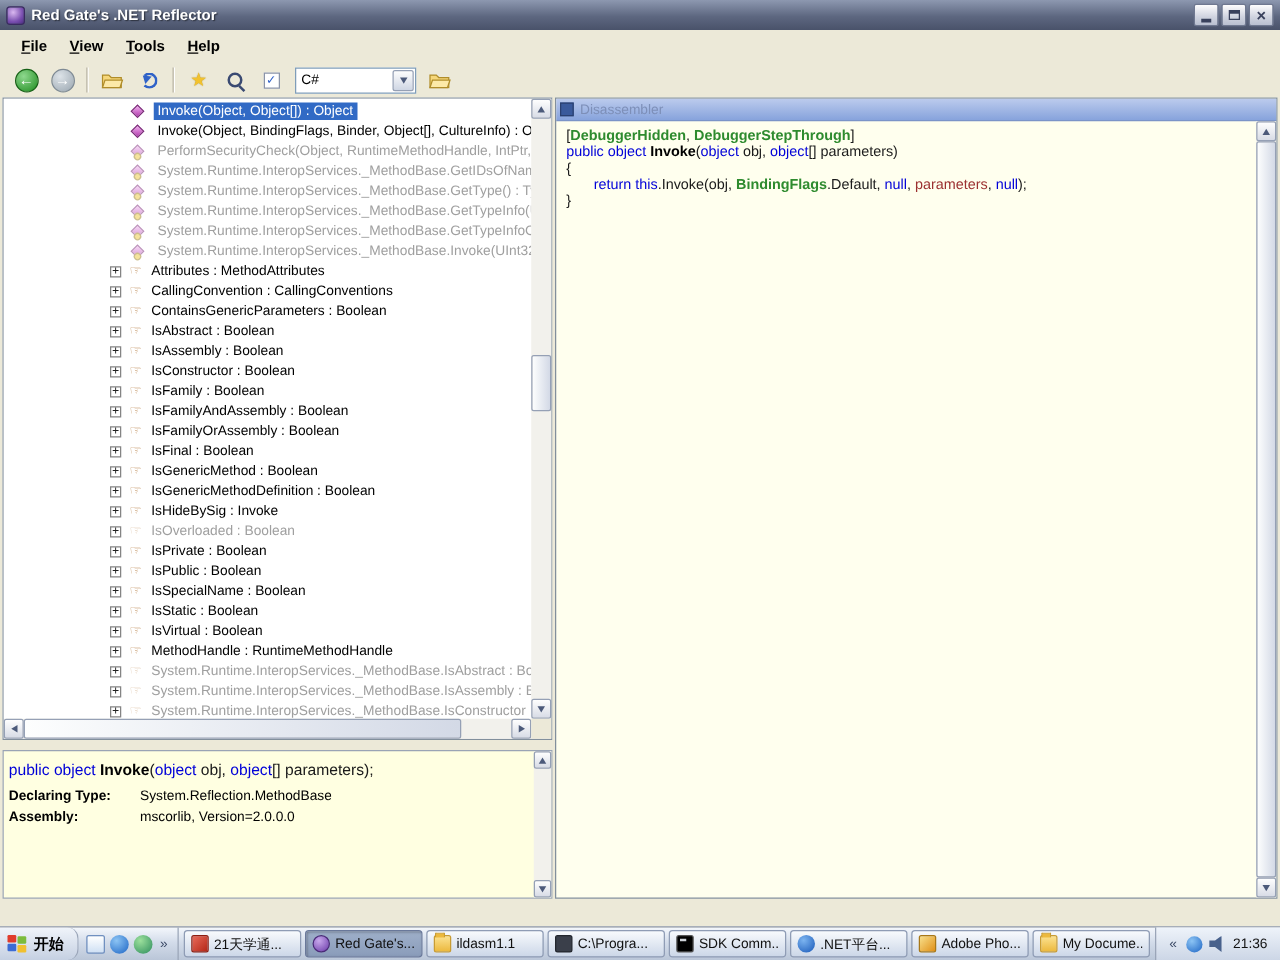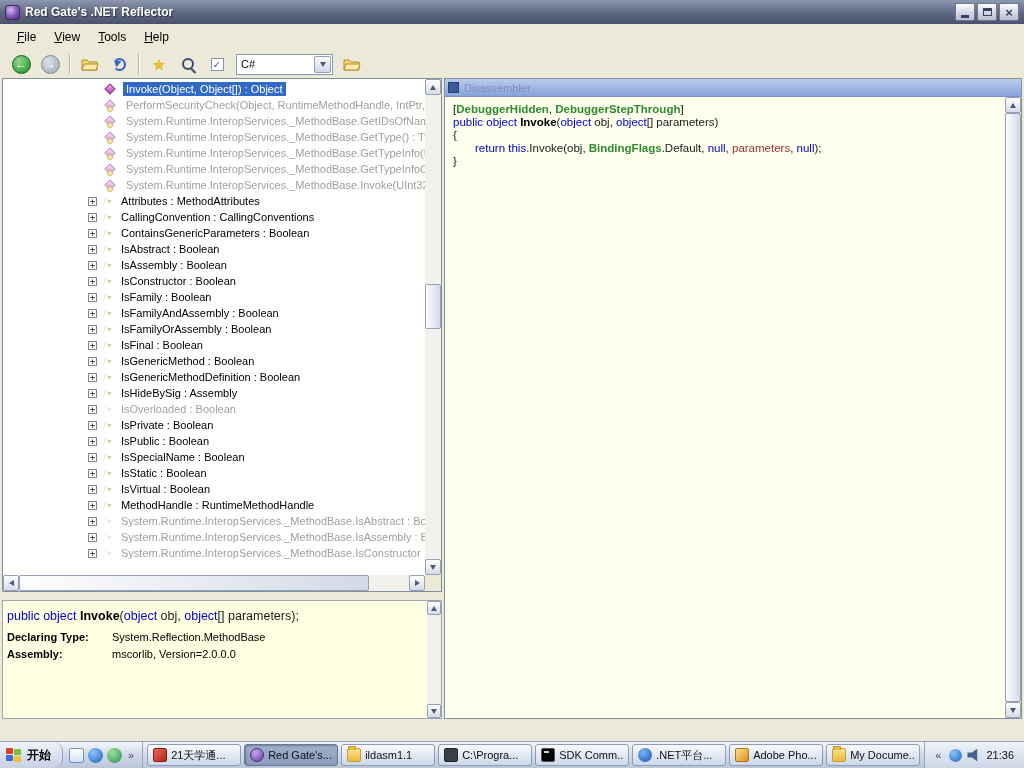--- a/index.html
+++ b/index.html
@@ -11,21 +11,21 @@
   .window{position:absolute;left:0;top:0;width:1024px;height:741px;background:#ece9d8;}
   .titlebar{position:absolute;left:0;top:0;right:0;height:24px;background:linear-gradient(180deg,#8d98b0 0%,#5d6780 55%,#49526a 100%);display:flex;align-items:center;padding:0 5px;gap:5px;}
   .app-icon{width:15px;height:15px;border-radius:3px;background:radial-gradient(circle at 35% 30%,#d9b8f0,#7a4fb0 60%,#4a2a80);border:1px solid #3a2a60;flex:none;}
   .title-text{color:#fff;font-weight:bold;font-size:12px;text-shadow:1px 1px 1px rgba(0,0,0,.5);flex:1;white-space:nowrap;overflow:hidden;}
   .win-btns{display:flex;gap:2px;}
   .win-btn{width:20px;height:18px;background:linear-gradient(180deg,#fdfdfd,#cfd3df 60%,#b9bfd0);border:1px solid #6f7890;border-radius:2px;display:flex;align-items:center;justify-content:center;}
   .glyph-min{width:8px;height:3px;background:#39415c;margin-top:9px;}
   .glyph-restore{width:9px;height:8px;border:1px solid #39415c;border-top-width:3px;}
   .glyph-close{color:#39415c;font-weight:bold;font-size:13px;line-height:1;}
 
-  .menubar{position:absolute;top:24px;left:0;right:0;height:26px;background:#ece9d8;display:flex;align-items:center;padding-left:8px;}
+  .menubar{position:absolute;top:24px;left:0;right:0;height:26px;background:#ece9d8;display:flex;align-items:center;padding-left:8px;font-weight:bold;}
   .menu-item{display:inline-block;padding:3px 9px;font-size:12px;color:#000;}
   .menu-item::first-letter{text-decoration:underline;}
 
   .toolbar{position:absolute;top:50px;left:0;right:0;height:28px;background:#ece9d8;display:flex;align-items:center;padding-left:8px;gap:3px;}
   .tb-btn{width:26px;height:24px;display:flex;align-items:center;justify-content:center;flex:none;}
   .tb-sep{width:2px;height:20px;border-left:1px solid #b9b5a5;border-right:1px solid #fff;margin:0 3px;flex:none;}
   .tb-circle{width:19px;height:19px;border-radius:50%;display:flex;align-items:center;justify-content:center;color:#fff;font-size:12px;font-weight:bold;line-height:1;}
   .back-circle{background:radial-gradient(circle at 35% 30%,#8ed88e,#1f8c1f);border:1px solid #156015;}
   .fwd-circle{background:radial-gradient(circle at 35% 30%,#dde3e8,#9aa6b0);border:1px solid #7e8a94;}
   .refresh-icon{width:13px;height:13px;border:2px solid #2f62c8;border-radius:50%;border-left-color:transparent;position:relative;}
@@ -203,20 +203,25 @@
 
     <div class="left-pane">
       <div class="tree">
           <div class="tree-row">
             <span class="expander-spacer"></span>
             <span class="ticon icon-method"></span>
             <span class="tlabel selected">Invoke(Object, Object[]) : Object</span>
           </div>
           <div class="tree-row">
             <span class="expander-spacer"></span>
+            <span class="ticon icon-method"></span>
+            <span class="tlabel">Invoke(Object, BindingFlags, Binder, Object[], CultureInfo) : O</span>
+          </div>
+          <div class="tree-row">
+            <span class="expander-spacer"></span>
             <span class="ticon icon-method gray-icon keyed"></span>
             <span class="tlabel gray">PerformSecurityCheck(Object, RuntimeMethodHandle, IntPtr, U</span>
           </div>
           <div class="tree-row">
             <span class="expander-spacer"></span>
             <span class="ticon icon-method gray-icon keyed"></span>
             <span class="tlabel gray">System.Runtime.InteropServices._MethodBase.GetIDsOfName</span>
           </div>
           <div class="tree-row">
             <span class="expander-spacer"></span>
@@ -294,21 +299,21 @@
             <span class="tlabel">IsGenericMethod : Boolean</span>
           </div>
           <div class="tree-row">
             <span class="expander">+</span>
             <span class="ticon icon-property">☞</span>
             <span class="tlabel">IsGenericMethodDefinition : Boolean</span>
           </div>
           <div class="tree-row">
             <span class="expander">+</span>
             <span class="ticon icon-property">☞</span>
-            <span class="tlabel">IsHideBySig : Assembly</span>
+            <span class="tlabel">IsHideBySig : Invoke</span>
           </div>
           <div class="tree-row">
             <span class="expander">+</span>
             <span class="ticon icon-property gray-icon">☞</span>
             <span class="tlabel gray">IsOverloaded : Boolean</span>
           </div>
           <div class="tree-row">
             <span class="expander">+</span>
             <span class="ticon icon-property">☞</span>
             <span class="tlabel">IsPrivate : Boolean</span>

